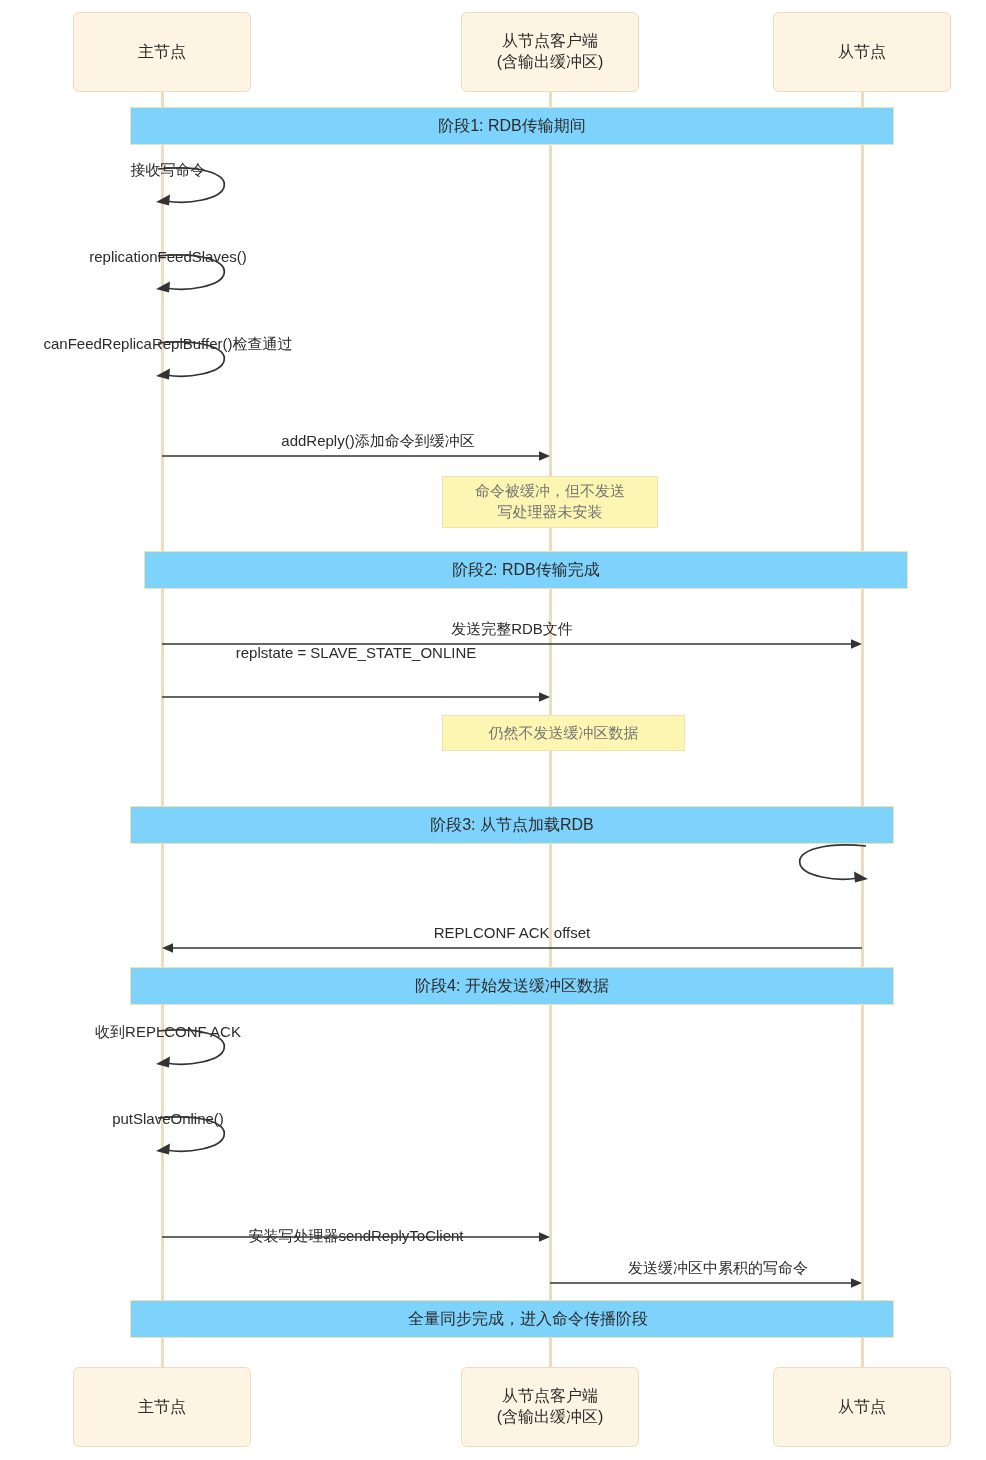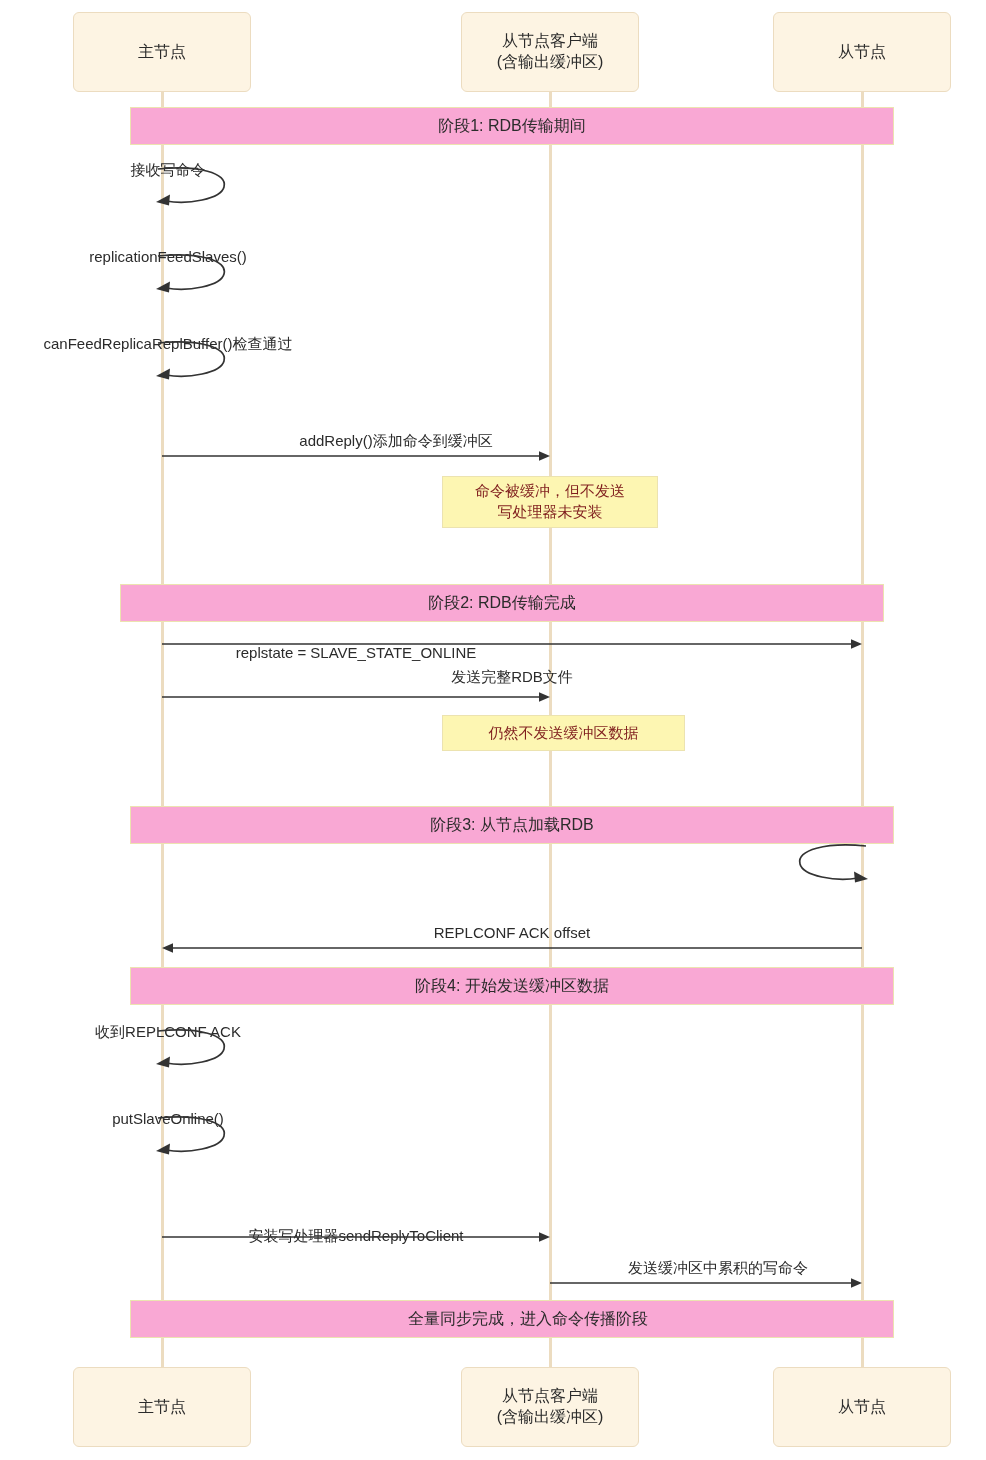--- a/index.html
+++ b/index.html
@@ -37,39 +37,39 @@
   
   .lifeline {
     position: absolute;
     width: 3px;
     background: #ecdcc0;
   }
   
   .phase-bar {
     position: absolute;
     box-sizing: border-box;
-    background: #f9a8d4;
+    background: #7dd3fc;
     border: 1px solid #ece3b0;
     display: flex;
     align-items: center;
     justify-content: center;
     color: #2b2b2b;
     font-size: 16px;
   }
   
   .note {
     position: absolute;
     box-sizing: border-box;
     background: #fdf6b2;
     border: 1px solid #ece3b0;
     display: flex;
     align-items: center;
     justify-content: center;
     text-align: center;
-    color: #7f1d1d;
+    color: #737373;
     font-size: 15px;
     line-height: 1.38;
     white-space: pre-line;
   }
   
   .msg {
     position: absolute;
   }
   .msg-label {
     position: absolute;
@@ -98,21 +98,21 @@
     <div class="lifeline" style="left: 861px; top: 92px; height: 1275px;"></div>
     <div class="participant" style="left: 73px; top: 12px; width: 178px; height: 80px;">主节点</div>
     <div class="participant" style="left: 461px; top: 12px; width: 178px; height: 80px;">从节点客户端
 (含输出缓冲区)</div>
     <div class="participant" style="left: 773px; top: 12px; width: 178px; height: 80px;">从节点</div>
     <div class="participant" style="left: 73px; top: 1367px; width: 178px; height: 80px;">主节点</div>
     <div class="participant" style="left: 461px; top: 1367px; width: 178px; height: 80px;">从节点客户端
 (含输出缓冲区)</div>
     <div class="participant" style="left: 773px; top: 1367px; width: 178px; height: 80px;">从节点</div>
     <div class="phase-bar" style="left: 130px; top: 107px; width: 764px; height: 38px;">阶段1: RDB传输期间</div>
-    <div class="phase-bar" style="left: 120px; top: 551px; width: 764px; height: 38px; margin-top: 33px;">阶段2: RDB传输完成</div>
+    <div class="phase-bar" style="left: 144px; top: 551px; width: 764px; height: 38px;">阶段2: RDB传输完成</div>
     <div class="phase-bar" style="left: 130px; top: 770px; width: 764px; height: 38px; margin-top: 36px;">阶段3: 从节点加载RDB</div>
     <div class="phase-bar" style="left: 130px; top: 967px; width: 764px; height: 38px;">阶段4: 开始发送缓冲区数据</div>
     <div class="phase-bar" style="left: 130px; top: 1300px; width: 764px; height: 38px; padding-left: 32px;">全量同步完成，进入命令传播阶段</div>
     <div class="msg">
       <div class="selfloop-label" style="top: 161px; left: 168px; transform: translateX(-50%);">接收写命令</div>
       <svg class="msg-svg" width="80" height="46" style="left: 154px; top: 165px;">
         <path d="M4,4 C44,0 74,8 70,22 C67,34 34,40 12,36" fill="none" stroke="#333333" stroke-width="1.7"></path>
         <path d="M2,37 L16,29.5 L15,40.5 Z" fill="#333333"></path>
       </svg>
     </div>
@@ -124,28 +124,28 @@
       </svg>
     </div>
     <div class="msg">
       <div class="selfloop-label" style="top: 335px; left: 168px; transform: translateX(-50%);">canFeedReplicaReplBuffer()检查通过</div>
       <svg class="msg-svg" width="80" height="46" style="left: 154px; top: 339px;">
         <path d="M4,4 C44,0 74,8 70,22 C67,34 34,40 12,36" fill="none" stroke="#333333" stroke-width="1.7"></path>
         <path d="M2,37 L16,29.5 L15,40.5 Z" fill="#333333"></path>
       </svg>
     </div>
     <div class="msg">
-      <div class="msg-label" style="left: 162px; width: 388px; top: 432px; padding-left: 40px;">addReply()添加命令到缓冲区</div>
+      <div class="msg-label" style="left: 144px; width: 388px; top: 432px; padding-left: 40px;">addReply()添加命令到缓冲区</div>
       <svg class="msg-svg" width="388" height="14" style="left: 162px; top: 449px;">
         <line x1="0" y1="7" x2="379" y2="7" stroke="#333333" stroke-width="1.6"></line>
         <path d="M388,7 L377,2.2 L377,11.8 Z" fill="#333333"></path>
       </svg>
     </div>
     <div class="msg">
-      <div class="msg-label" style="left: 162px; width: 700px; top: 620px; margin-top: 48px;">发送完整RDB文件</div>
+      <div class="msg-label" style="left: 162px; width: 700px; top: 620px;">发送完整RDB文件</div>
       <svg class="msg-svg" width="700" height="14" style="left: 162px; top: 637px;">
         <line x1="0" y1="7" x2="691" y2="7" stroke="#333333" stroke-width="1.6"></line>
         <path d="M700,7 L689,2.2 L689,11.8 Z" fill="#333333"></path>
       </svg>
     </div>
     <div class="msg">
       <div class="msg-label" style="left: 162px; width: 388px; top: 644px;">replstate = SLAVE_STATE_ONLINE</div>
       <svg class="msg-svg" width="388" height="14" style="left: 162px; top: 690px;">
         <line x1="0" y1="7" x2="379" y2="7" stroke="#333333" stroke-width="1.6"></line>
         <path d="M388,7 L377,2.2 L377,11.8 Z" fill="#333333"></path>

